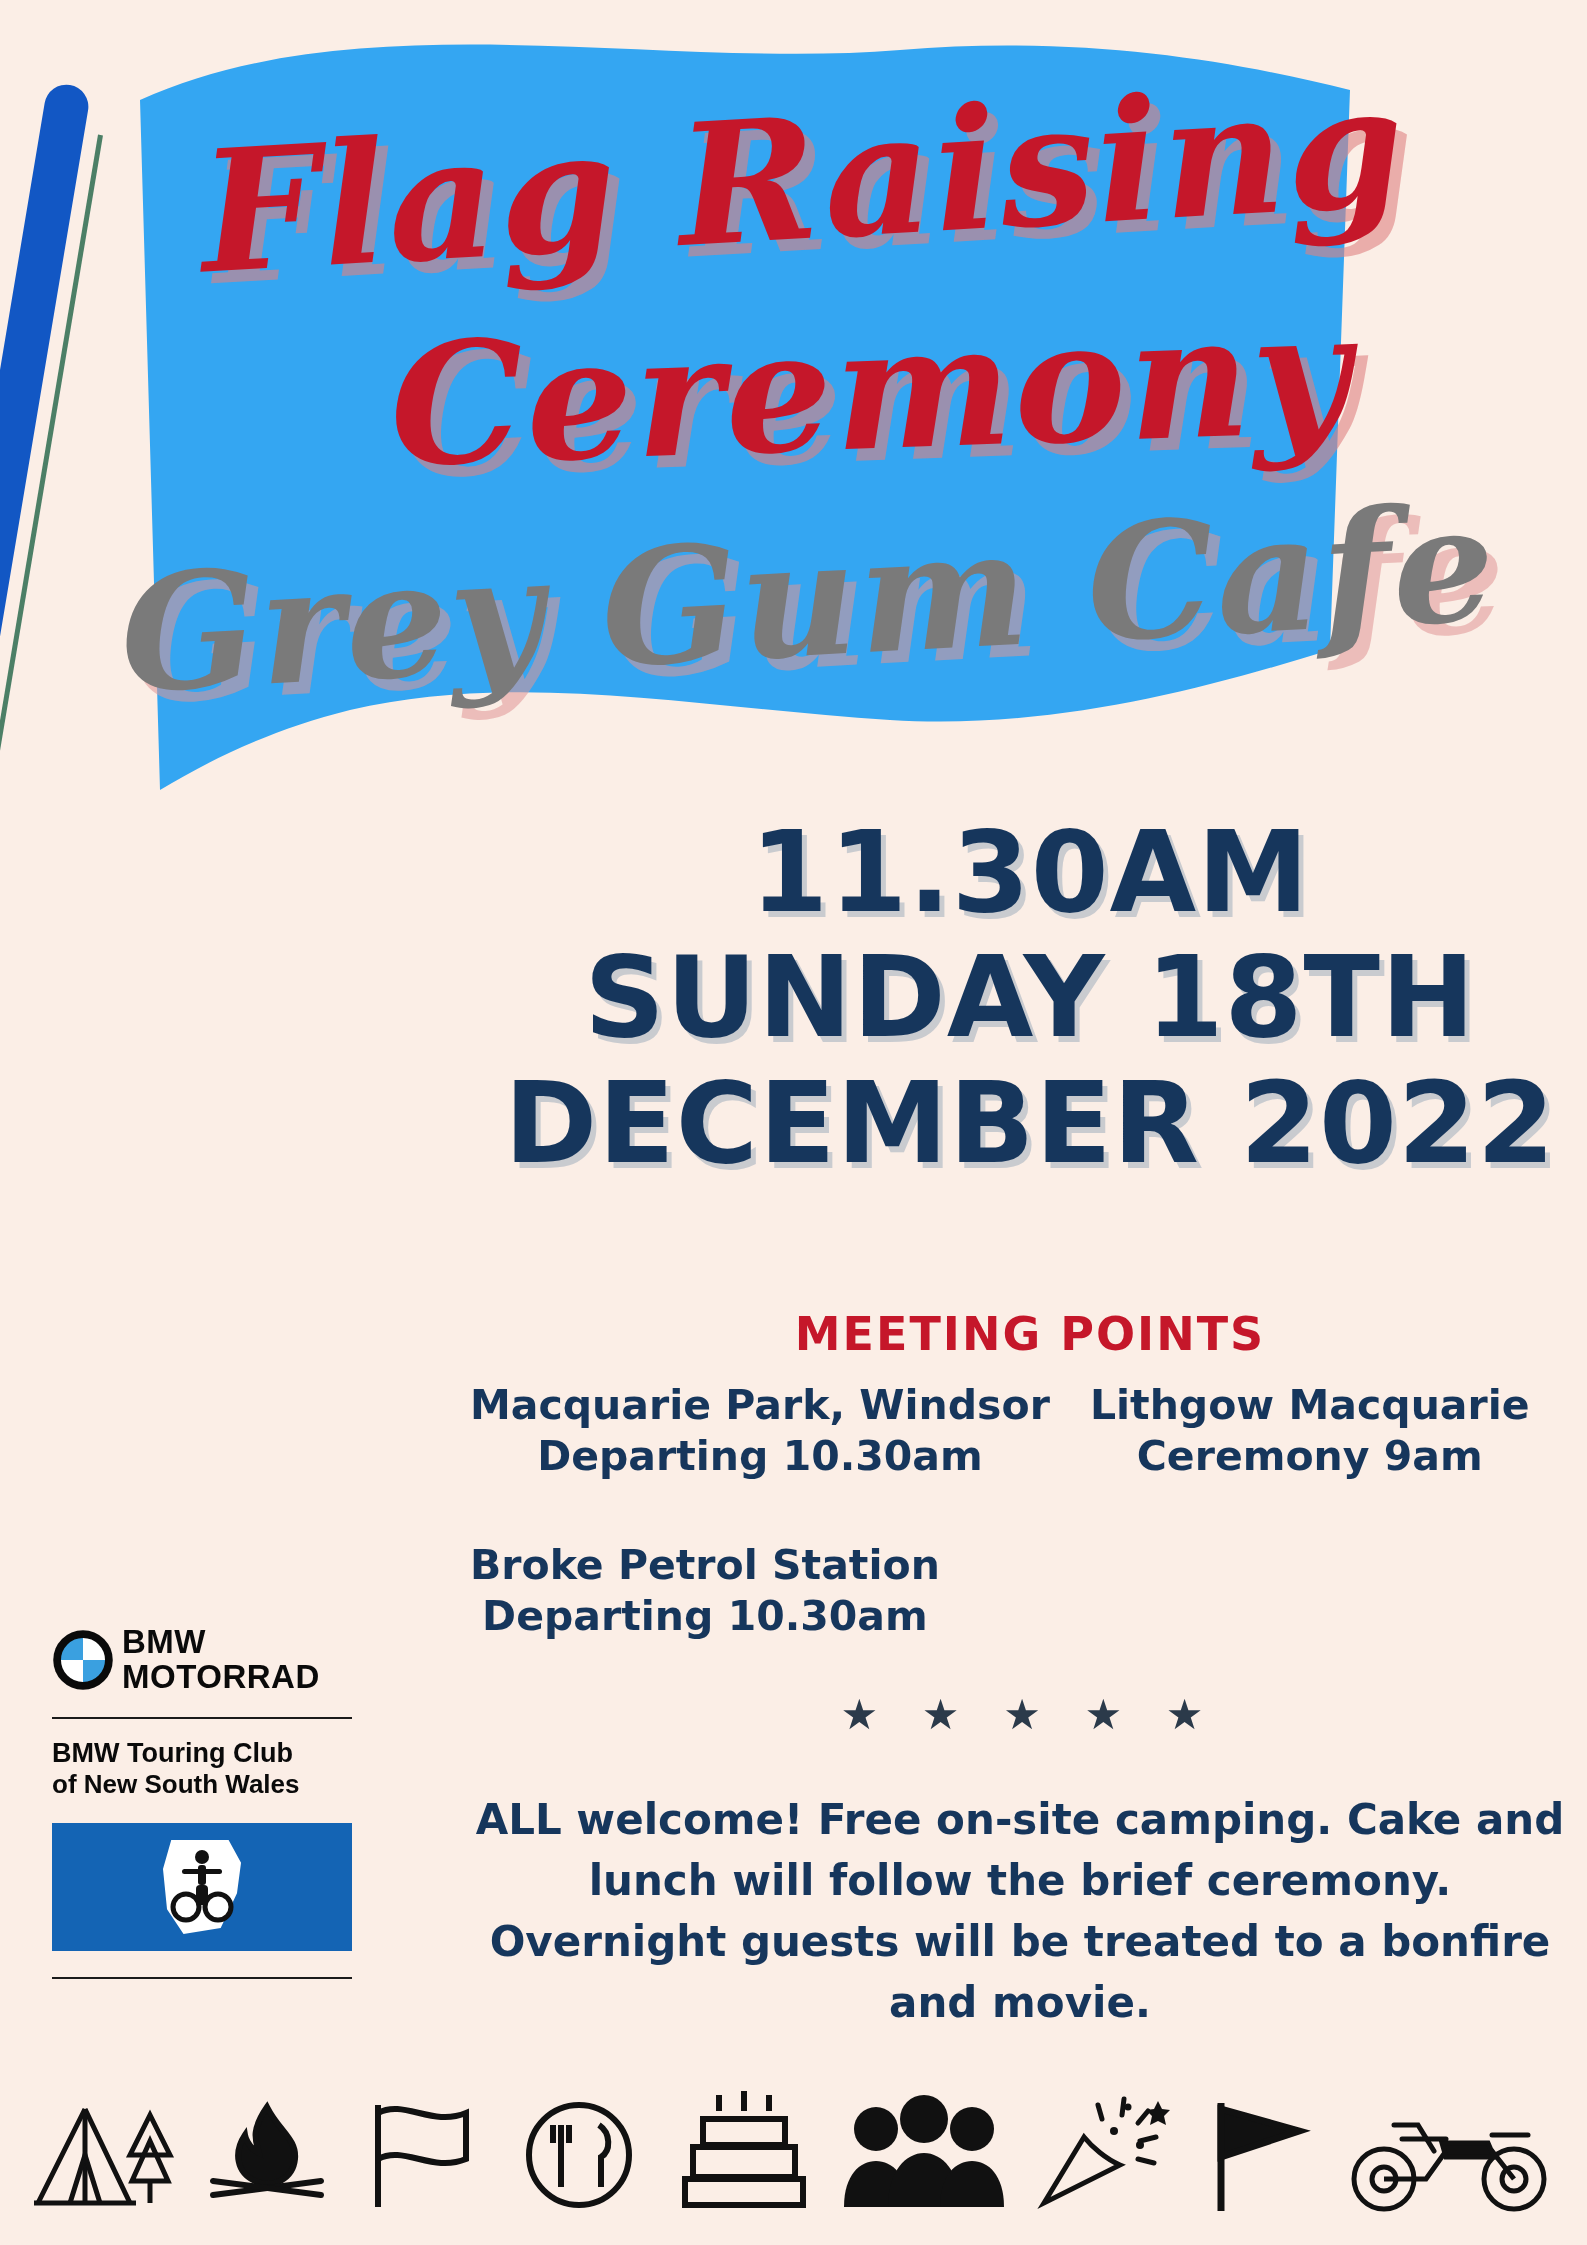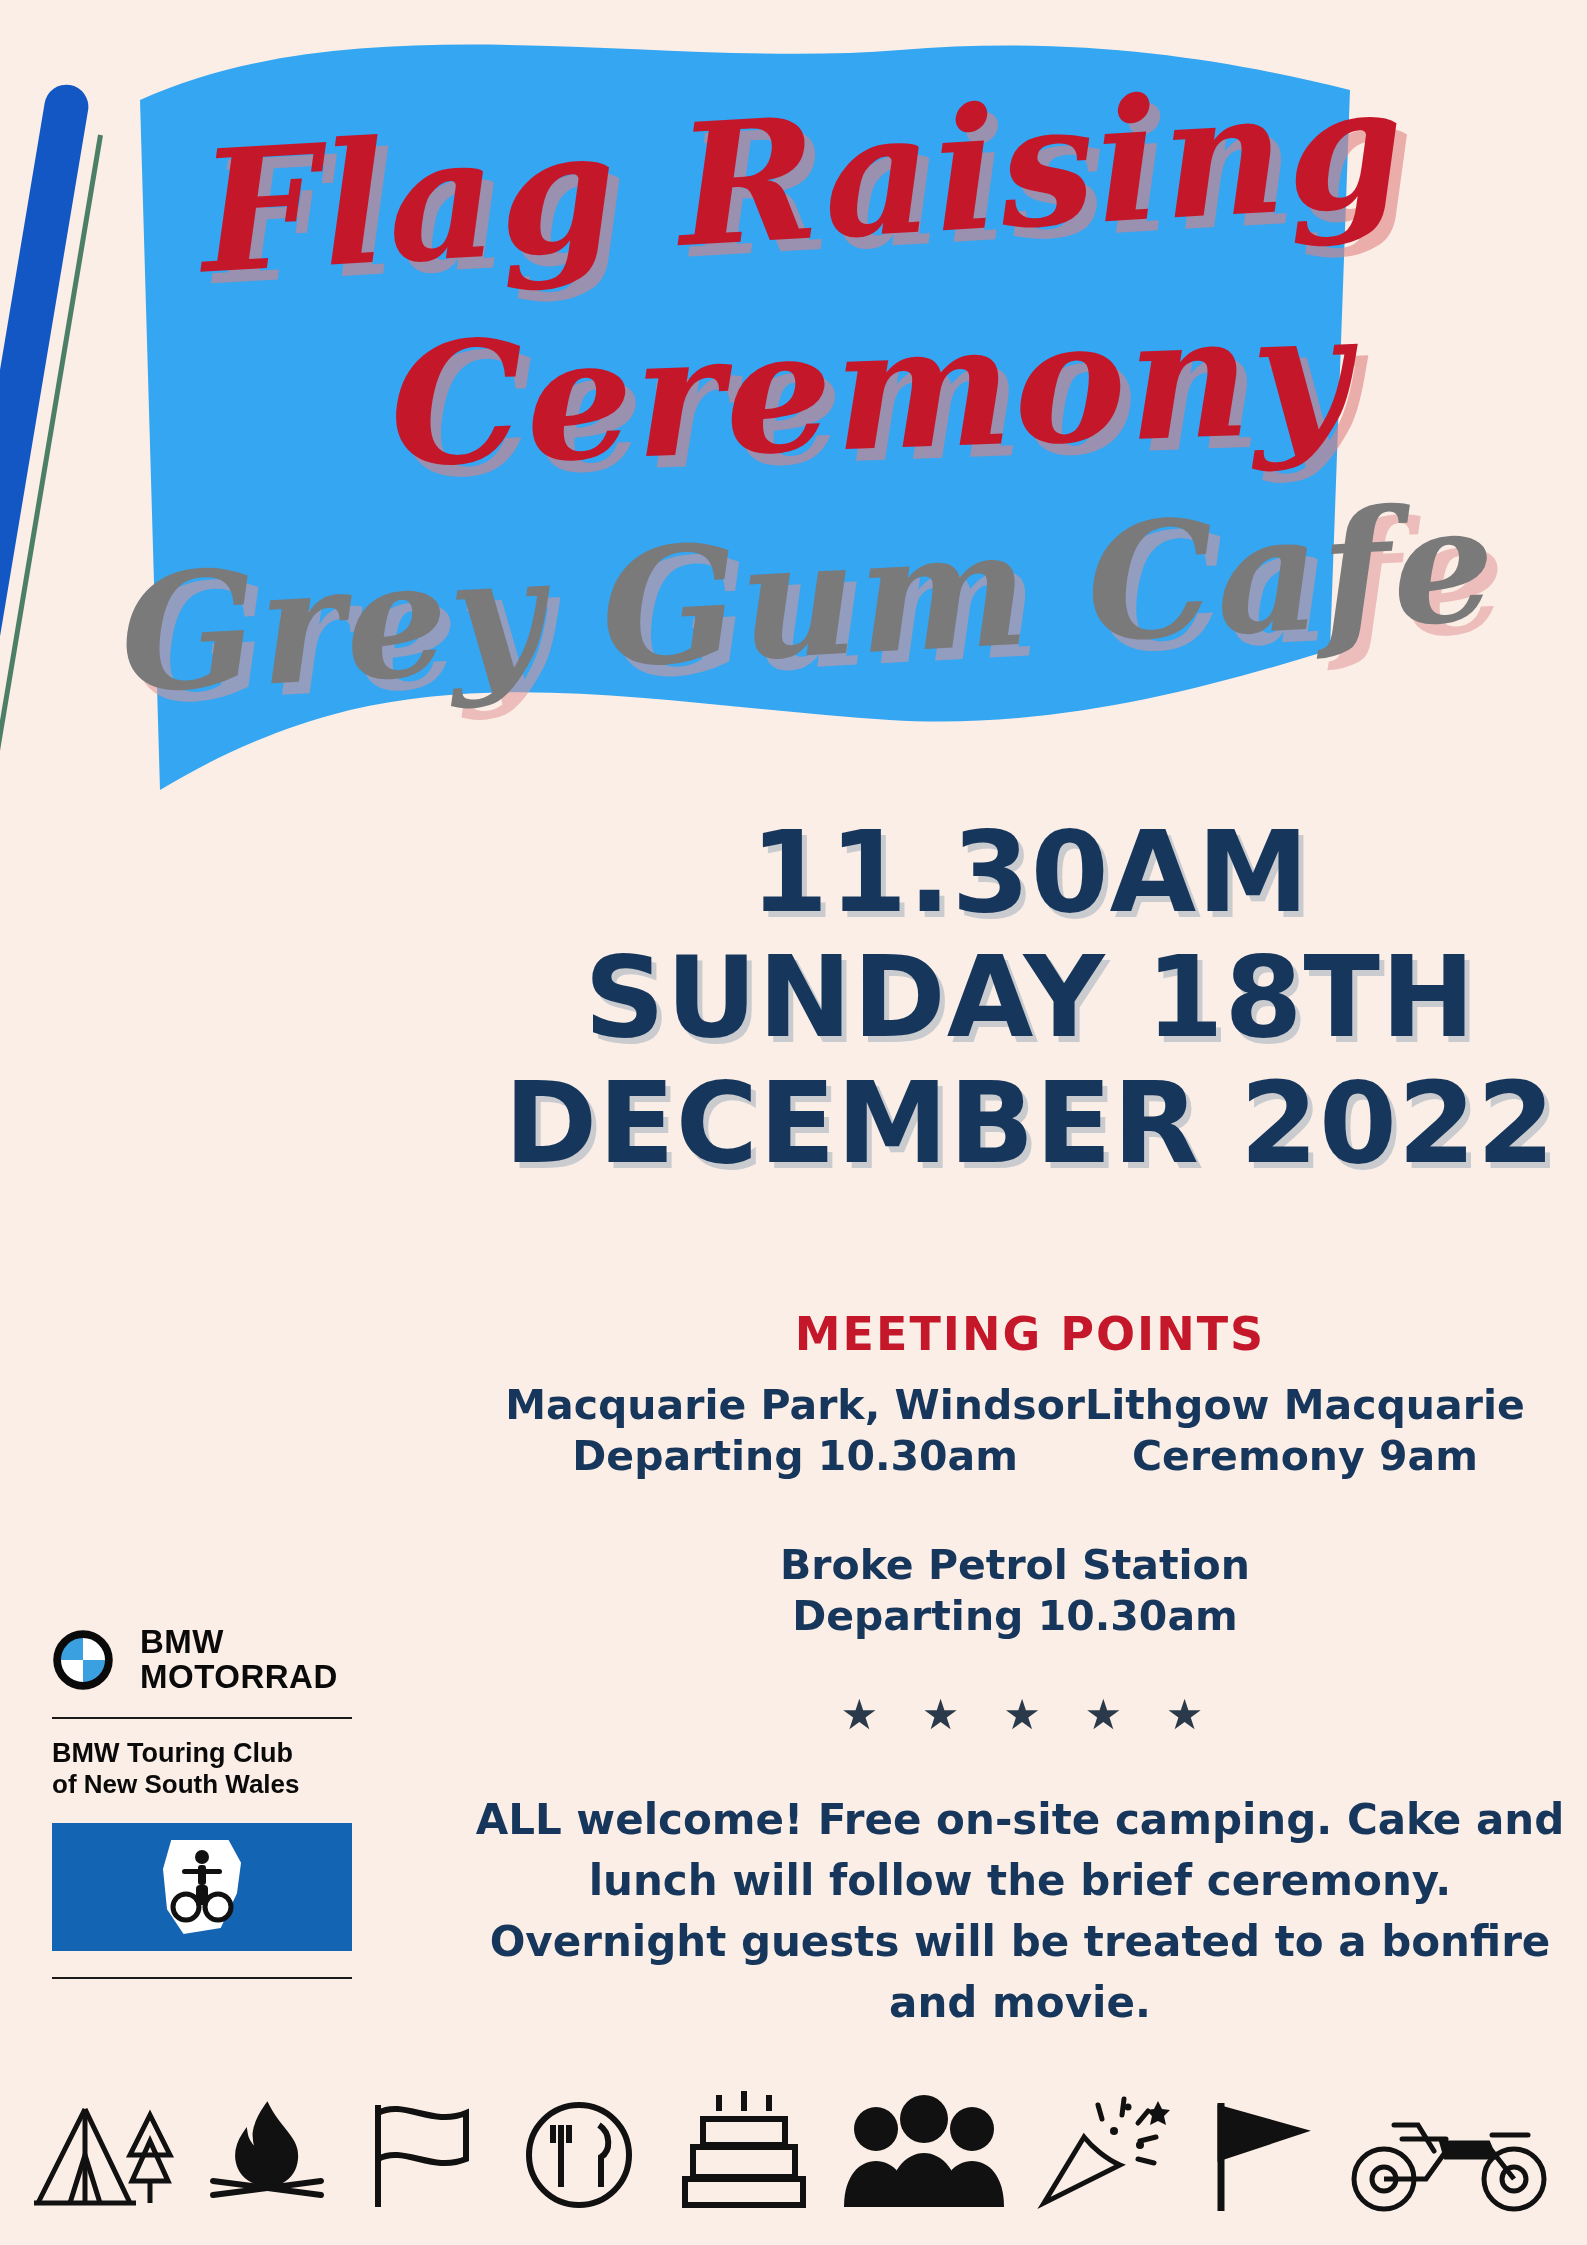--- a/index.html
+++ b/index.html
@@ -113,21 +113,21 @@
     font-weight: bold;
     font-size: 46px;
     letter-spacing: 2px;
     color: #c5172a;
   }
   .mp-row {
     position: absolute;
     left: 470px;
     width: 1090px;
     display: flex;
-    justify-content: center;
+    gap: 40px;
   }
   #mp-row-1 { top: 1380px; }
   #mp-row-2 { top: 1540px; }
   .mp-col {
     text-align: center;
     color: #16365c;
     font-family: "DejaVu Sans", sans-serif;
     font-weight: bold;
     line-height: 1.25;
   }
@@ -157,21 +157,21 @@
     line-height: 1.45;
     color: #16365c;
   }
 
   
   .logo-col {
     position: absolute;
     left: 52px; top: 1625px;
     width: 310px;
   }
-  .bmw-row { display: flex; align-items: center; gap: 26px; }
+  .bmw-row { display: flex; align-items: center; gap: 8px; }
   .bmw-roundel { width: 62px; height: 62px; flex: none; }
   .bmw-words {
     font-family: "Liberation Sans", sans-serif;
     font-weight: bold;
     font-size: 33px;
     line-height: 1.06;
     color: #0a0a0a;
     letter-spacing: .5px;
   }
   .rule {

